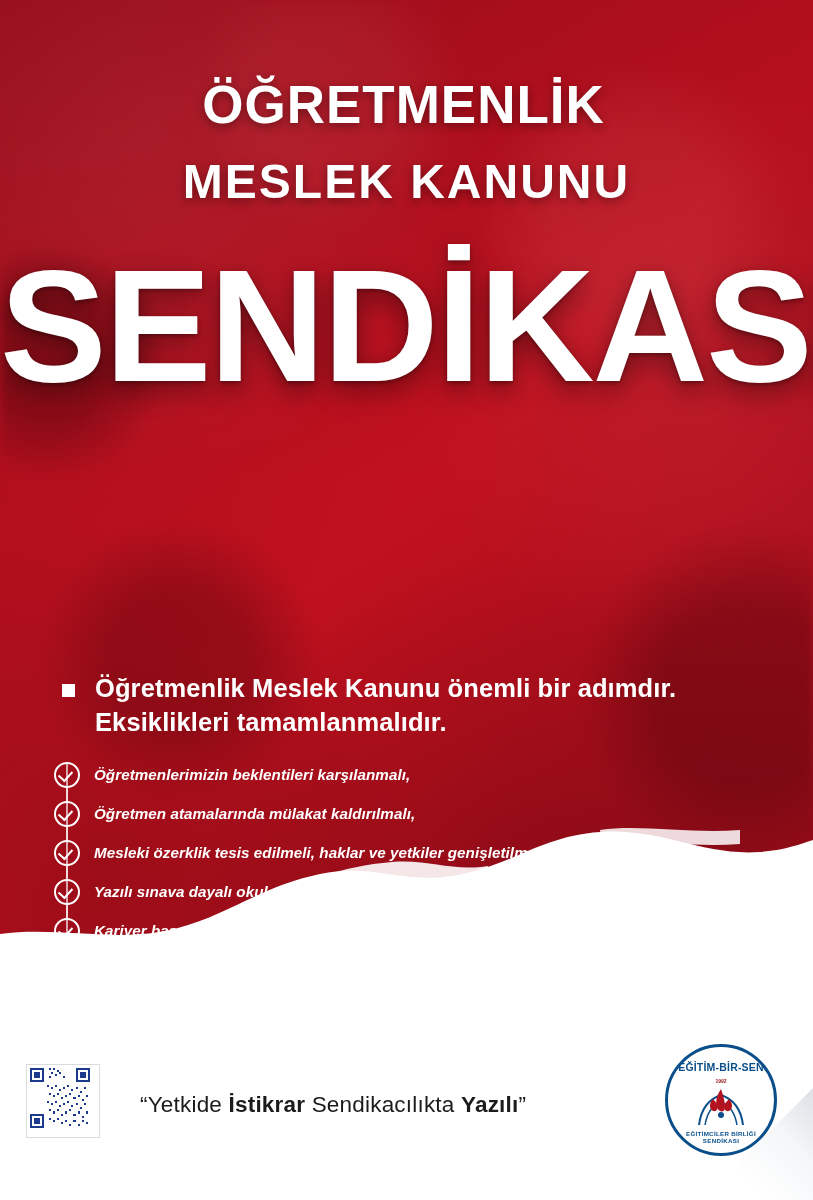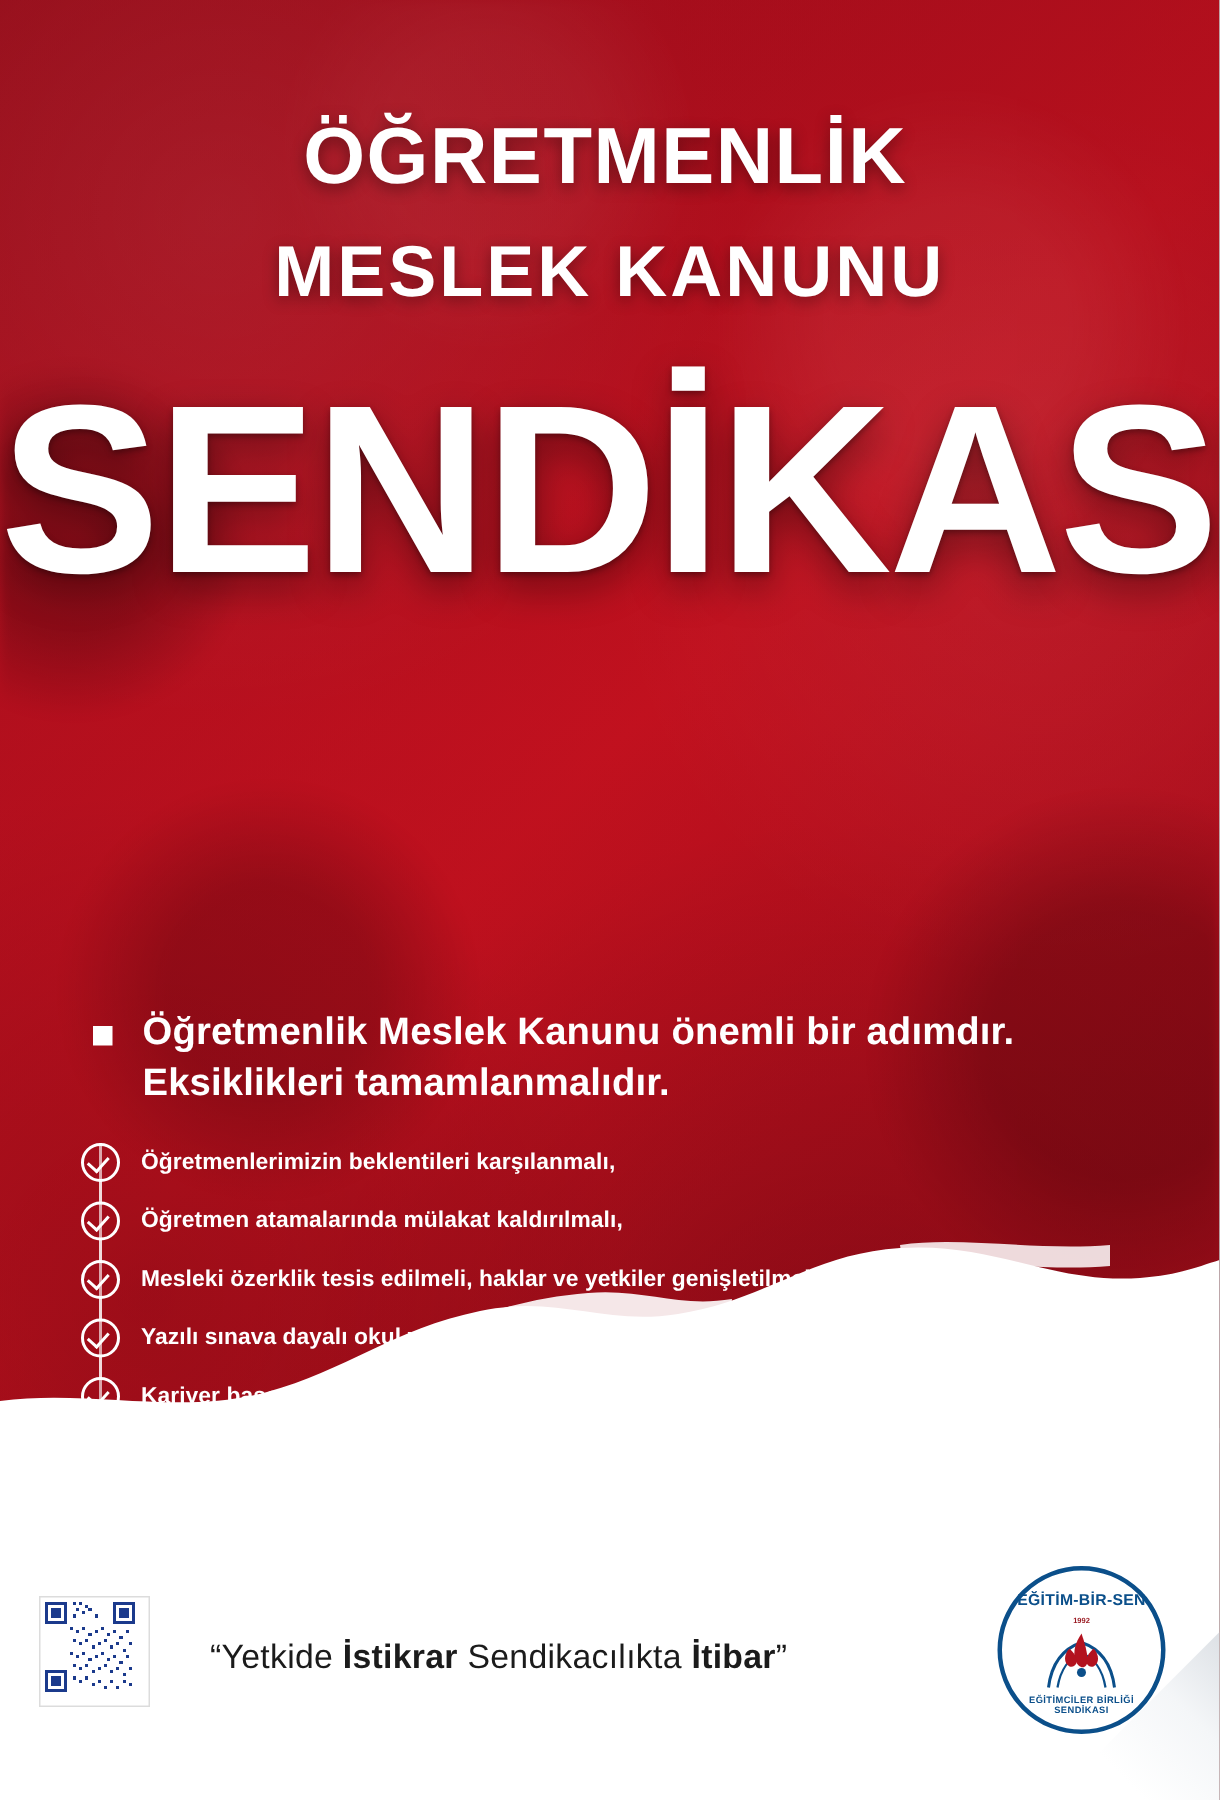--- a/index.html
+++ b/index.html
@@ -8,21 +8,21 @@
     background: #ffffff;
   }
   body {
     font-family: "Liberation Sans", sans-serif;
   }
   .poster {
     position: relative;
     width: 813px;
     height: 1200px;
     overflow: hidden;
-    background: #737373;
+    background: #d946ef;
   }
   
   .bg-photo {
     position: absolute;
     inset: 0;
     background:
       radial-gradient(ellipse 60% 40% at 18% 12%, rgba(255,255,255,0.10), rgba(255,255,255,0) 70%),
       radial-gradient(ellipse 50% 35% at 85% 30%, rgba(255,255,255,0.08), rgba(255,255,255,0) 70%),
       radial-gradient(ellipse 70% 45% at 70% 78%, rgba(0,0,0,0.28), rgba(0,0,0,0) 72%),
       radial-gradient(ellipse 55% 40% at 12% 72%, rgba(0,0,0,0.22), rgba(0,0,0,0) 70%),
@@ -143,20 +143,21 @@
     margin-top: 22px;
     margin-left: 4px;
     border-left: 2px solid rgba(255,255,255,0.85);
     padding-left: 0;
   }
   .list-item {
     display: flex;
     align-items: center;
     gap: 14px;
     margin: 0 0 13px -14px;
+    font-style: italic;
   }
   .check {
     width: 22px;
     height: 22px;
     border: 2px solid #ffffff;
     border-radius: 50%;
     flex: none;
     position: relative;
     background: rgba(160,12,26,0.25);
   }
@@ -418,21 +419,21 @@
             <rect x="19" y="27" width="1" height="1"></rect>
           <rect x="21" y="25" width="1" height="1"></rect>
             <rect x="23" y="27" width="1" height="1"></rect>
           <rect x="25" y="25" width="1" height="1"></rect>
             <rect x="27" y="26" width="1" height="1"></rect>
         </g>
       </svg>
     </div>
 
     <div class="slogan">
-      <span>“Yetkide </span><b>İstikrar</b><span> Sendikacılıkta </span><b>İtibar</b><span>”</span>
+      <span>“Yetkide </span><b>İstikrar</b><span> Sendikacılıkta </span><b>Yazılı</b><span>”</span>
     </div>
 
     <div class="logo">
       <div class="logo-inner">
         <div class="logo-top">EĞİTİM-BİR-SEN</div>
         <div class="logo-year">1992</div>
         <svg class="logo-emblem" width="60" height="50" viewBox="0 0 60 50">
           <path d="M8,42 C10,26 18,16 30,12 C42,16 50,26 52,42" fill="none" stroke="#0b4f8a" stroke-width="2"></path>
           <path d="M14,42 C16,30 22,22 30,19 C38,22 44,30 46,42" fill="none" stroke="#0b4f8a" stroke-width="1.5"></path>
           <path d="M30,6 C26,12 24,18 26,24 C28,30 34,30 34,24 C34,18 32,12 30,6 Z" fill="#b3121f"></path>

